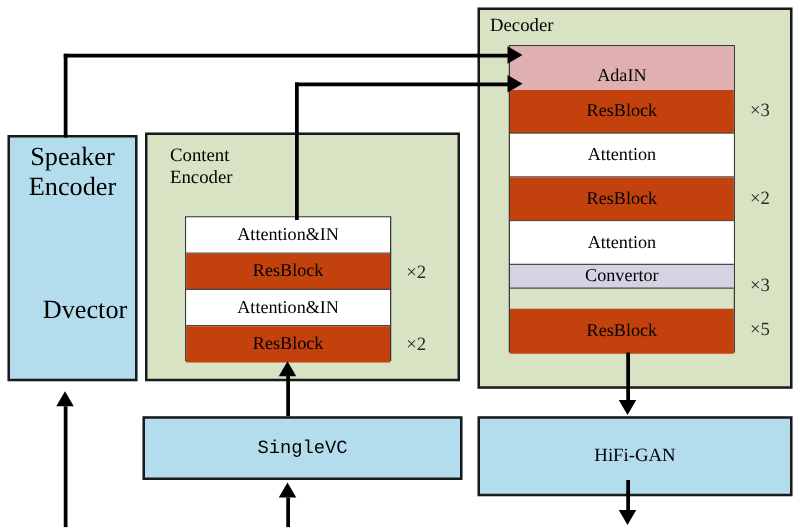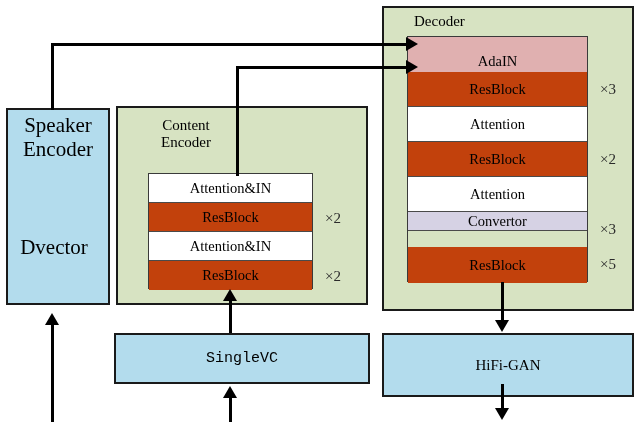--- a/index.html
+++ b/index.html
@@ -110,40 +110,40 @@
 </style>
 </head>
 <body>
 
 <div id="canvas">
 
   <div class="panel" style="left:6px; top:108px; width:104px; height:197px; background:#b3dced;">
   </div>
   <div class="speaker-label" style="left:6px; width:104px; top:114px;">Speaker
 Encoder</div>
-  <div class="speaker-label" style="left:2px; width:104px; top:236px;">Dvector</div>
+  <div class="speaker-label" style="left:16px; width:104px; top:236px;">Dvector</div>
 
   <div class="panel panel-green" style="left:116px; top:106px; width:252px; height:199px;">
   </div>
-  <div class="panel-title" style="left:116px; top:117px; width:140px;text-align:center;">Content
+  <div class="panel-title" style="left:136px; top:117px; width:140px;">Content
 Encoder</div>
 
   <div class="stack" style="left:148px; top:173px; width:165px; height:116px;">
     <div class="cell c-white" style="top:0px; height:29px;">Attention&amp;IN</div>
     <div class="cell c-peach" style="top:29px; height:29px;">ResBlock</div>
     <div class="cell c-white" style="top:58px; height:29px;">Attention&amp;IN</div>
     <div class="cell c-peach" style="top:87px; height:29px;">ResBlock</div>
   </div>
 
   <div class="mult" style="left:325px; top:210px;">×2</div>
   <div class="mult" style="left:325px; top:268px;">×2</div>
 
   <div class="panel panel-green" style="left:382px; top:6px; width:252px; height:305px;">
   </div>
-  <div class="panel-title" style="left:414px; top:13px; width:140px;">Decoder</div>
+  <div class="panel-title" style="left:392px; top:13px; width:140px;">Decoder</div>
 
   <div class="stack" style="left:407px; top:36px; width:181px; height:246px;">
     <div class="cell c-pink" style="top:0px;   height:49px;text-align:center;">AdaIN</div>
     <div class="cell c-peach" style="top:35px;  height:35px;">ResBlock</div>
     <div class="cell c-white" style="top:70px;  height:35px;">Attention</div>
     <div class="cell c-peach" style="top:105px; height:35px;">ResBlock</div>
     <div class="cell c-white" style="top:140px; height:35px;">Attention</div>
     <div class="cell c-lav" style="top:175px; height:19px;">Convertor</div>
     <div class="cell c-peach" style="top:210px; height:36px;">ResBlock</div>
   </div>

